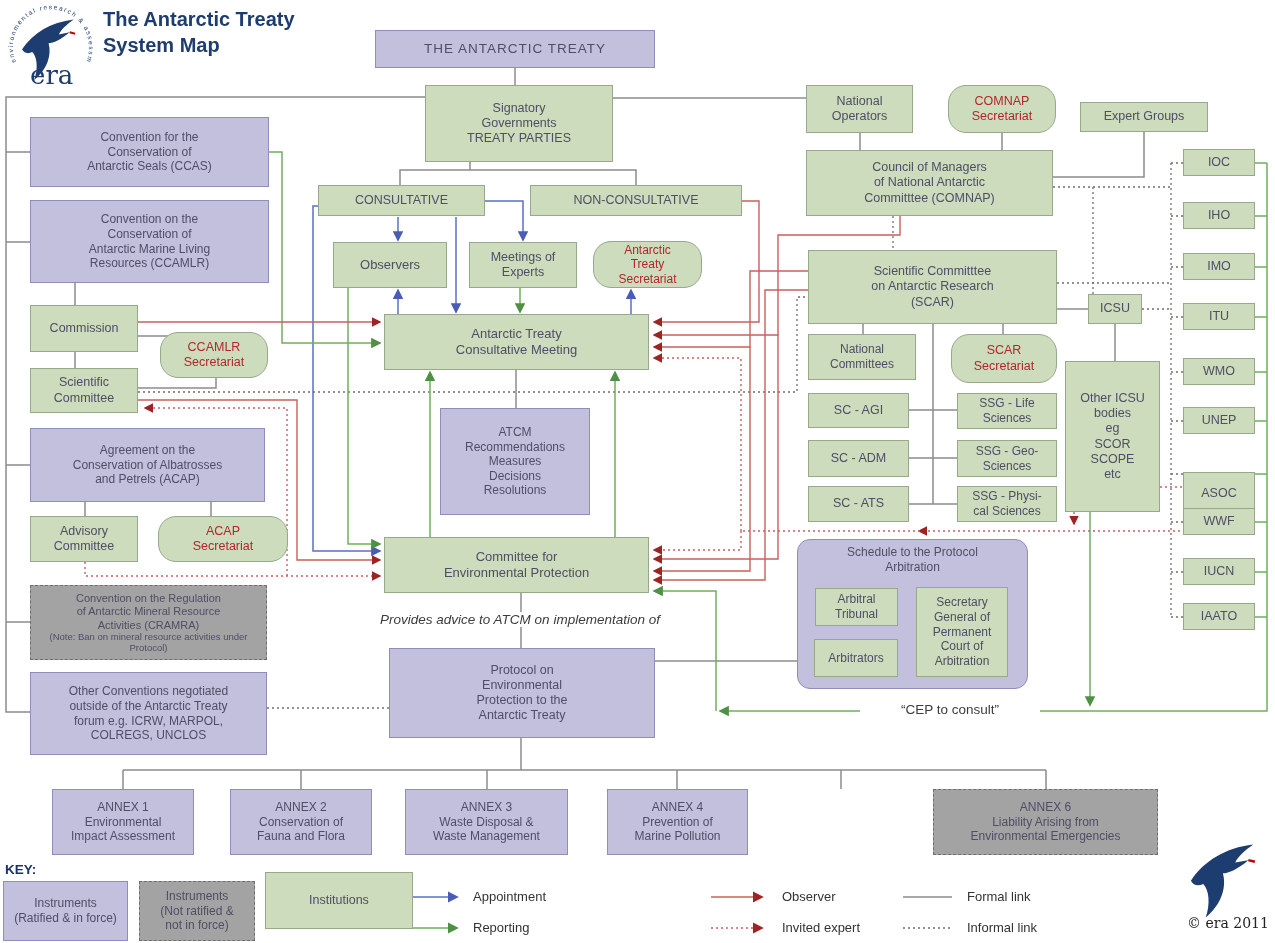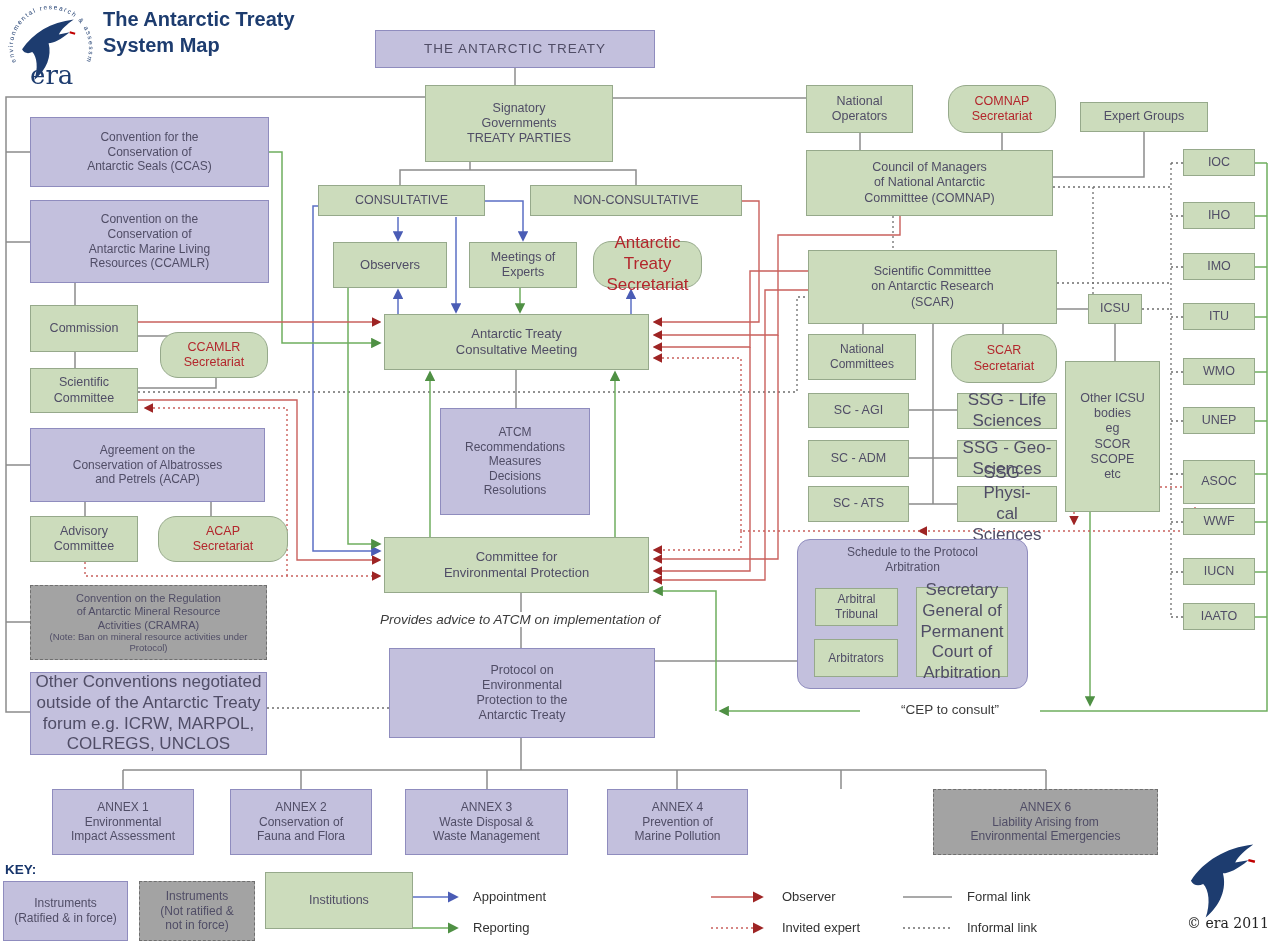--- a/index.html
+++ b/index.html
@@ -1,19 +1,19 @@
 <!DOCTYPE html>
 <html><head>
 <meta charset="utf-8">
 <style>
   html,body{margin:0;padding:0;background:#fff;font-family:"Liberation Sans",sans-serif;}
   #stage{position:relative;width:1275px;height:943px;background:#fff;overflow:hidden;}
   svg.wires{position:absolute;left:0;top:0;pointer-events:none;}
   .box{position:absolute;display:flex;align-items:center;justify-content:center;text-align:center;
-       white-space:pre-line;font-size:17px;line-height:1.22;color:#504d66;box-sizing:border-box;padding:2px;}
+       white-space:pre-line;font-size:12px;line-height:1.22;color:#504d66;box-sizing:border-box;padding:2px;}
   .purple{background:#c3c0dd;border:1px solid #8f8cbe;}
   .green{background:#ccdcbc;border:1px solid #96a98b;}
   .grayb{background:#a3a3a3;border:1.6px dashed #6f6f6f;}
   .redtext{color:#b3262c;border-radius:18px;}
   .fs13{font-size:13px;} .fs125{font-size:12.5px;} .fs12{font-size:12px;} .fs11{font-size:11px;}
   .treaty{font-size:13.5px;letter-spacing:1px;}
   .note{display:block;font-size:9.5px;line-height:1.1;}
   .toptext{align-items:flex-start;padding-top:5px;border-radius:13px;}
   .overlaytext{position:absolute;background:#fff;color:#3c3c3c;text-align:center;}
   .italic{font-style:italic;}
@@ -247,21 +247,21 @@
 Arbitration</div>
 
   <div class="overlaytext" style="left:860px;top:702px;width:180px;font-size:13.5px;color:#3c3c3c">“CEP to consult”</div>
 
   <div class="box green fs125" style="left:1183px;top:149px;width:72px;height:27px">IOC</div>
   <div class="box green fs125" style="left:1183px;top:202px;width:72px;height:27px">IHO</div>
   <div class="box green fs125" style="left:1183px;top:253px;width:72px;height:27px">IMO</div>
   <div class="box green fs125" style="left:1183px;top:303px;width:72px;height:27px">ITU</div>
   <div class="box green fs125" style="left:1183px;top:358px;width:72px;height:27px">WMO</div>
   <div class="box green fs125" style="left:1183px;top:407px;width:72px;height:27px">UNEP</div>
-  <div class="box green fs125" style="left:1183px;top:460px;width:72px;height:44px">ASOC</div>
+  <div class="box green fs125" style="left:1183px;top:472px;width:72px;height:44px">ASOC</div>
   <div class="box green fs125" style="left:1183px;top:508px;width:72px;height:27px">WWF</div>
   <div class="box green fs125" style="left:1183px;top:558px;width:72px;height:27px">IUCN</div>
   <div class="box green fs125" style="left:1183px;top:603px;width:72px;height:27px">IAATO</div>
 
   <div class="box purple fs12" style="left:52px;top:789px;width:142px;height:66px">ANNEX 1
 Environmental
 Impact Assessment</div>
   <div class="box purple fs12" style="left:230px;top:789px;width:142px;height:66px">ANNEX 2
 Conservation of
 Fauna and Flora</div>

